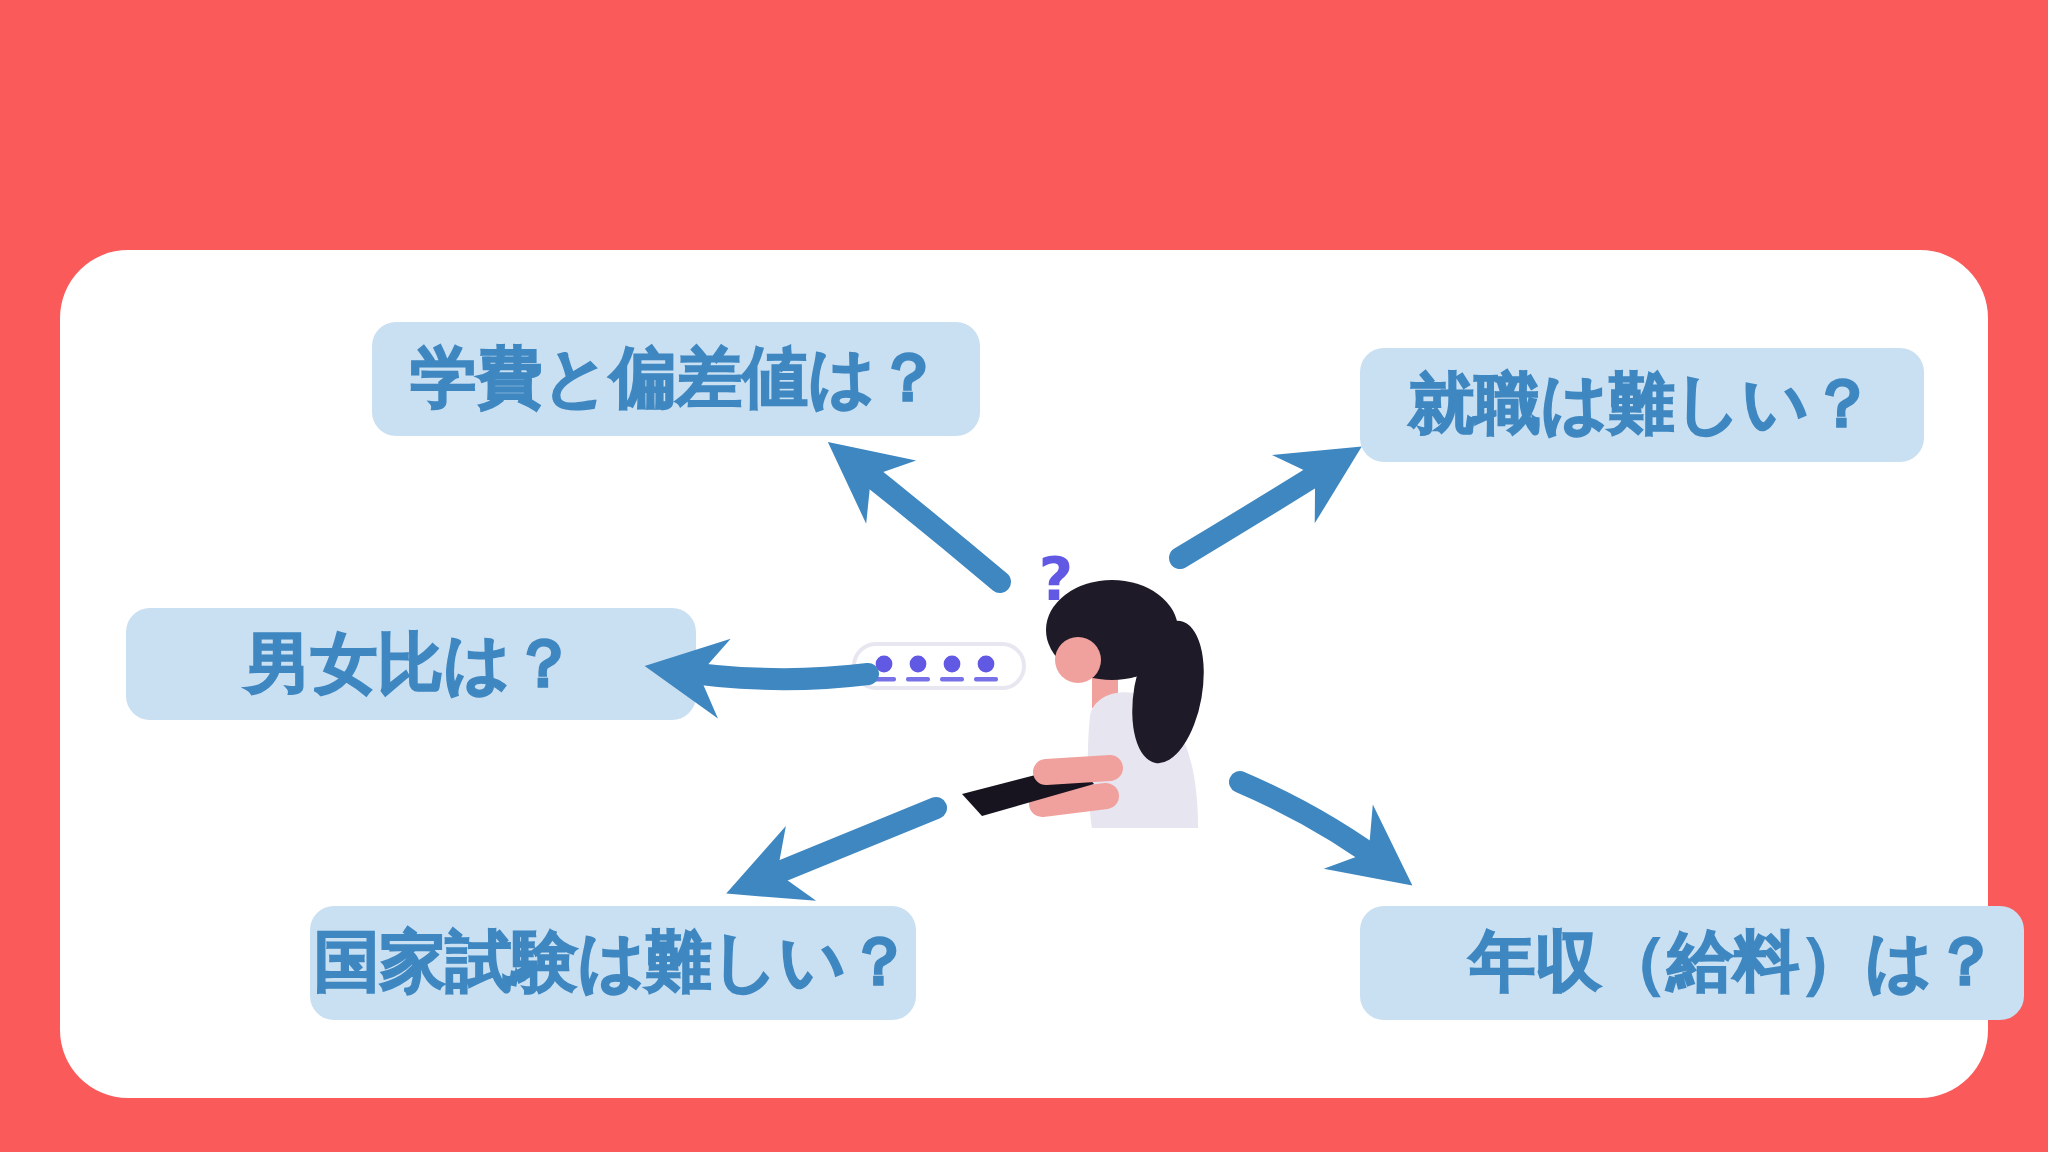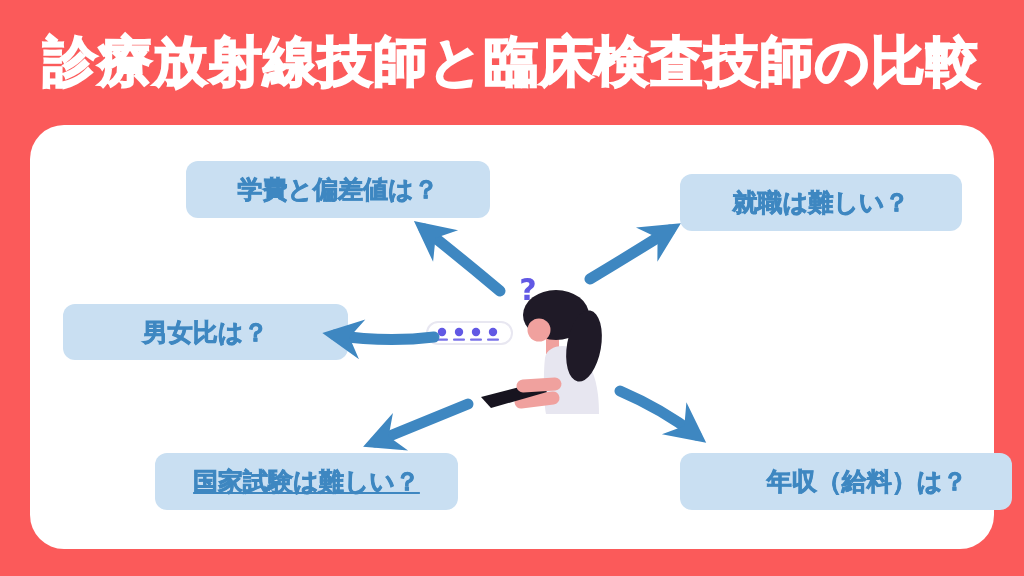--- a/index.html
+++ b/index.html
@@ -18,27 +18,27 @@
     letter-spacing:1px;white-space:nowrap;
     -webkit-text-stroke:2px #fff;
   }
   .card{
     position:absolute;left:30px;top:125px;width:964px;height:424px;
     background:var(--card,#fff);border-radius:34px;
   }
   .qlabel{
     position:absolute;display:flex;align-items:center;justify-content:center;
     background:var(--label-bg,#C9DFF2);color:var(--label-text,#3E87C1);
-    font-size:25px;font-weight:800;border-radius:12px;white-space:nowrap;
+    font-size:33px;font-weight:800;border-radius:12px;white-space:nowrap;
     -webkit-text-stroke:0.8px var(--label-text,#3E87C1);
   }
   .q1{left:156px;top:36px;width:304px;height:57px;}
   .q2{left:650px;top:49px;width:282px;height:57px;}
   .q3{left:33px;top:179px;width:285px;height:56px;}
-  .q4{left:125px;top:328px;width:303px;height:57px;text-decoration:underline;}
+  .q4{left:125px;top:328px;width:303px;height:57px;}
   .q5{left:650px;top:328px;width:290px;height:57px;padding-left:42px;}
   .illu{position:absolute;left:385px;top:137px;width:200px;height:175px;}
   .arrows{position:absolute;left:0;top:0;width:964px;height:424px;}
   .arrow{fill:none;stroke:var(--arrow,#3E87C1);stroke-width:11;stroke-linecap:round;}
   .ah-fill{fill:var(--arrow,#3E87C1);}
   .qmark{fill:var(--accent-purple,#6158E4);font-size:30px;font-weight:bold;
          font-family:"DejaVu Sans",sans-serif;}
   .pill{fill:#fff;stroke:#E8E7F1;stroke-width:2;}
   .dot{fill:var(--accent-purple,#6158E4);}
   .dotline{fill:var(--accent-purple,#6158E4);opacity:.85;}
@@ -46,23 +46,20 @@
   .skin{fill:var(--skin,#F0A19E);}
   .arm{stroke:var(--skin,#F0A19E);stroke-width:13;stroke-linecap:round;fill:none;}
   .shirt{fill:var(--shirt,#E7E6F0);}
   .tablet{fill:var(--tablet,#17141F);}
 </style>
 </head>
 <body>
 
 <div class="stage">
 
-  <header class="title-band">
-    <h1 class="page-title">診療放射線技師と臨床検査技師の比較</h1>
-  </header>
 
   <main class="card">
 
     <div class="qlabel q1">学費と偏差値は？</div>
     <div class="qlabel q3">男女比は？</div>
     <div class="qlabel q2">就職は難しい？</div>
     <div class="qlabel q4">国家試験は難しい？</div>
     <div class="qlabel q5">年収（給料）は？</div>
 
     <svg class="illu" viewBox="0 0 200 175">

